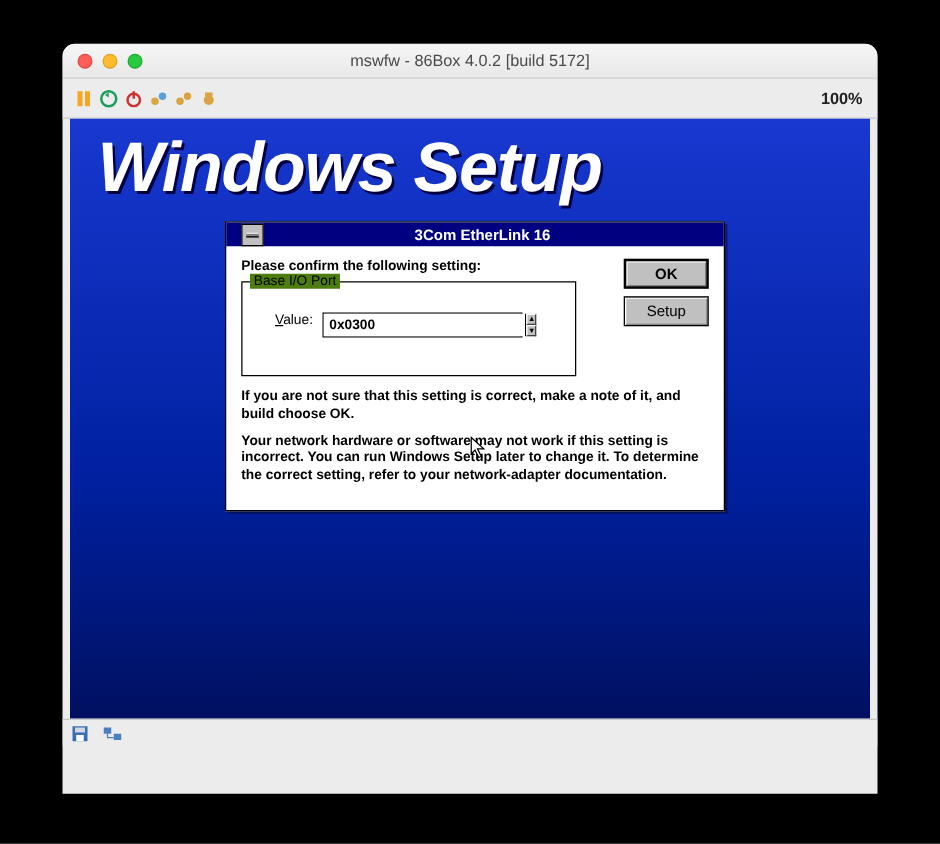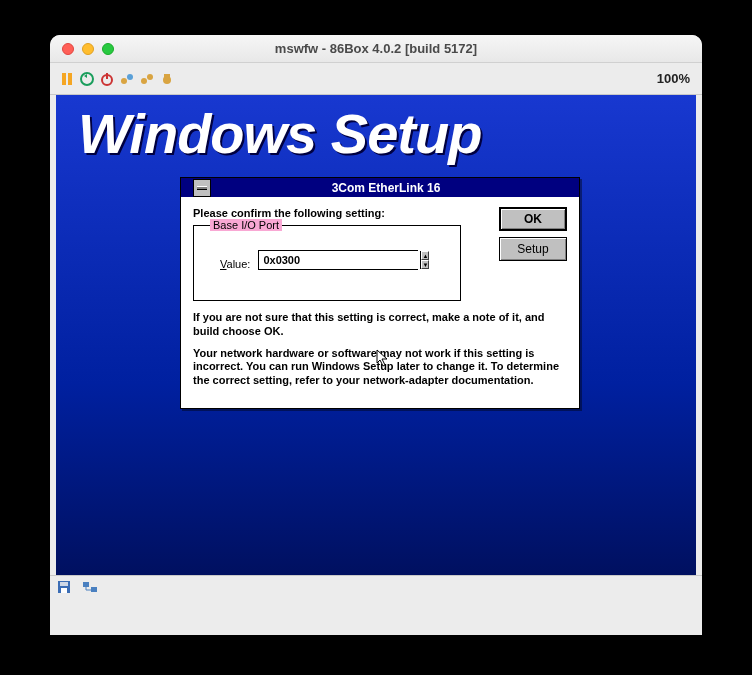--- a/index.html
+++ b/index.html
@@ -37,21 +37,21 @@
 }
 .tl { width: 12px; height: 12px; border-radius: 50%; }
 .tl.red { background: #ff5f57; border: 0.5px solid #e04640; }
 .tl.yel { background: #ffbd2e; border: 0.5px solid #dfa023; }
 .tl.grn { background: #28c940; border: 0.5px solid #1aab2b; }
 .title-text {
   position: absolute;
   left: 0; right: 0;
   text-align: center;
   font-size: 13px;
-  font-weight: 700;
+  font-weight: 400;
   color: #4a4a4a;
   pointer-events: none;
 }
 .toolbar {
   height: 32px;
   background: #ececec;
   border-bottom: 1px solid #c8c8c8;
   display: flex;
   align-items: center;
   padding: 0 8px;
@@ -139,26 +139,25 @@
   border: 1px solid #000;
   width: 268px;
   height: 76px;
   position: relative;
   padding: 18px 10px 10px 10px;
   margin-bottom: 10px;
 }
 .group-legend {
   position: absolute;
   top: -7px; left: 6px;
-  background: #f9a8d4;
+  background: #4d7c0f;
   padding: 0 3px;
   font-size: 11px;
-  margin-left: 10px;
-}
-.value-row { display: flex; align-items: flex-end; gap: 8px; margin-top: 6px; margin-left: 16px;}
+}
+.value-row { display: flex; align-items: flex-start; gap: 8px; margin-top: 6px; margin-left: 16px;}
 .value-label { font-size: 11px; }
 .value-label u { text-decoration: underline; }
 .spin-field {
   display: flex;
   width: 160px;
   height: 20px;
   border: 1px solid #000;
   background: #701a75;
 }
 .spin-input {

